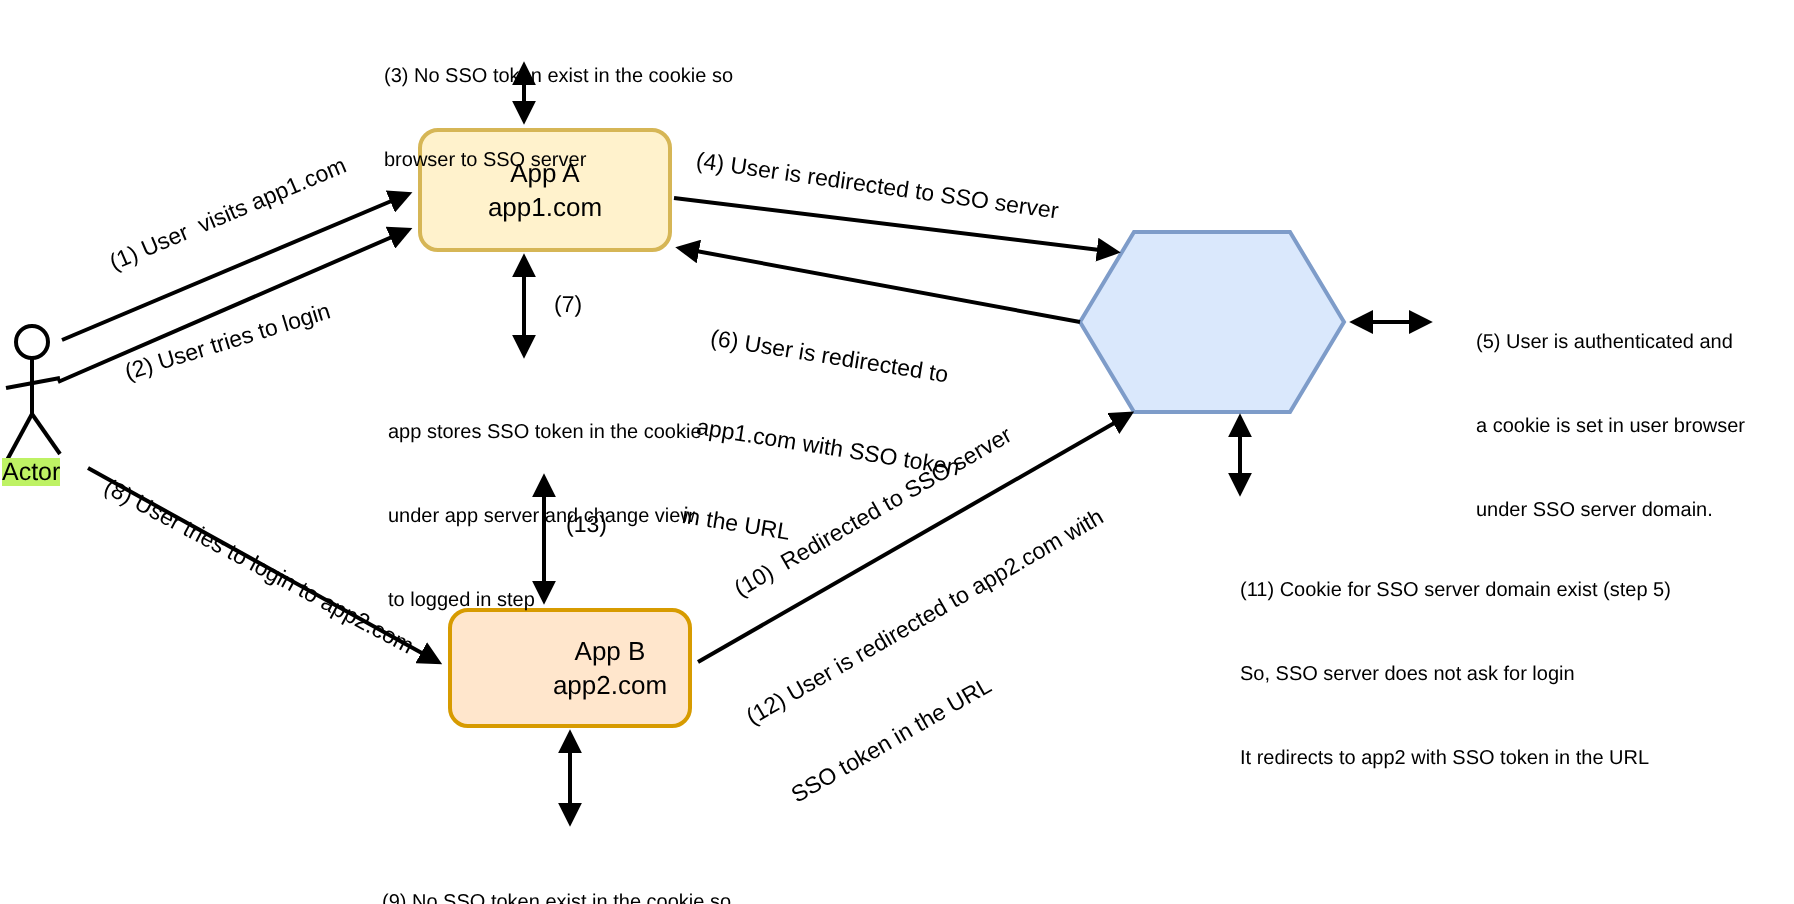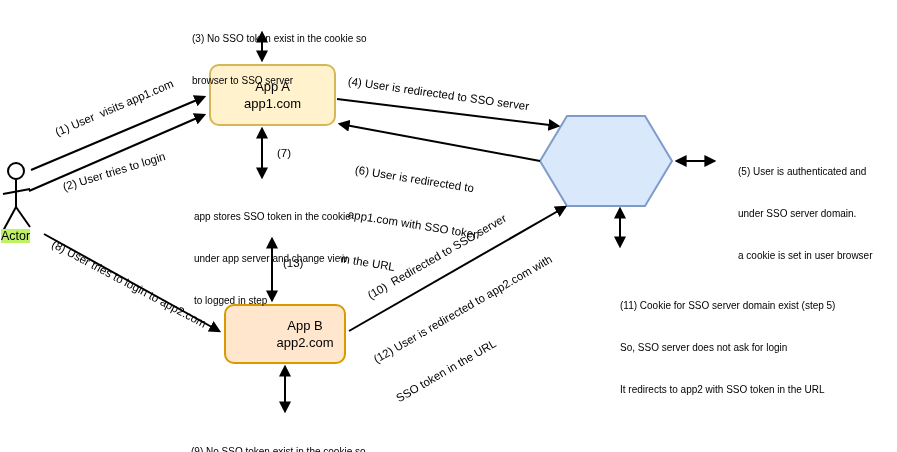--- a/index.html
+++ b/index.html
@@ -75,24 +75,24 @@
     <div>app stores SSO token in the cookie</div>
     <div>under app server and change view</div>
     <div>to logged in step</div>
   </div>
   <div class="note" style="left:175px;top:417px;">
     <div>(9) No SSO token exist in the cookie so</div>
     
   </div>
   <div class="note" style="left:722px;top:137px;">
     <div>(5) User is authenticated and</div>
+    <div>a cookie is set in user browser</div>
     <div>under SSO server domain.</div>
-    <div>a cookie is set in user browser</div>
   </div>
-  <div class="note" style="left:604px;top:271px;">
+  <div class="note" style="left:604px;top:261px;">
     <div>(11) Cookie for SSO server domain exist (step 5)</div>
     <div>So, SSO server does not ask for login</div>
     <div>It redirects to app2 with SSO token in the URL</div>
   </div>
 
   <div class="lbl" style="left:53px;top:126px;transform:rotate(-23deg);">(1) User  visits app1.com</div>
   <div class="lbl whitebg" style="left:59px;top:181px;transform:rotate(-17deg);">(2) User tries to login</div>
   <div class="lbl" style="left:56px;top:237px;transform:rotate(28deg);">(8) User tries to login to app2.com</div>
   <div class="lbl" style="left:349px;top:74px;transform:rotate(8deg);">(4) User is redirected to SSO server</div>
   <div class="lbl" style="left:361px;top:133px;transform:rotate(9deg);">

